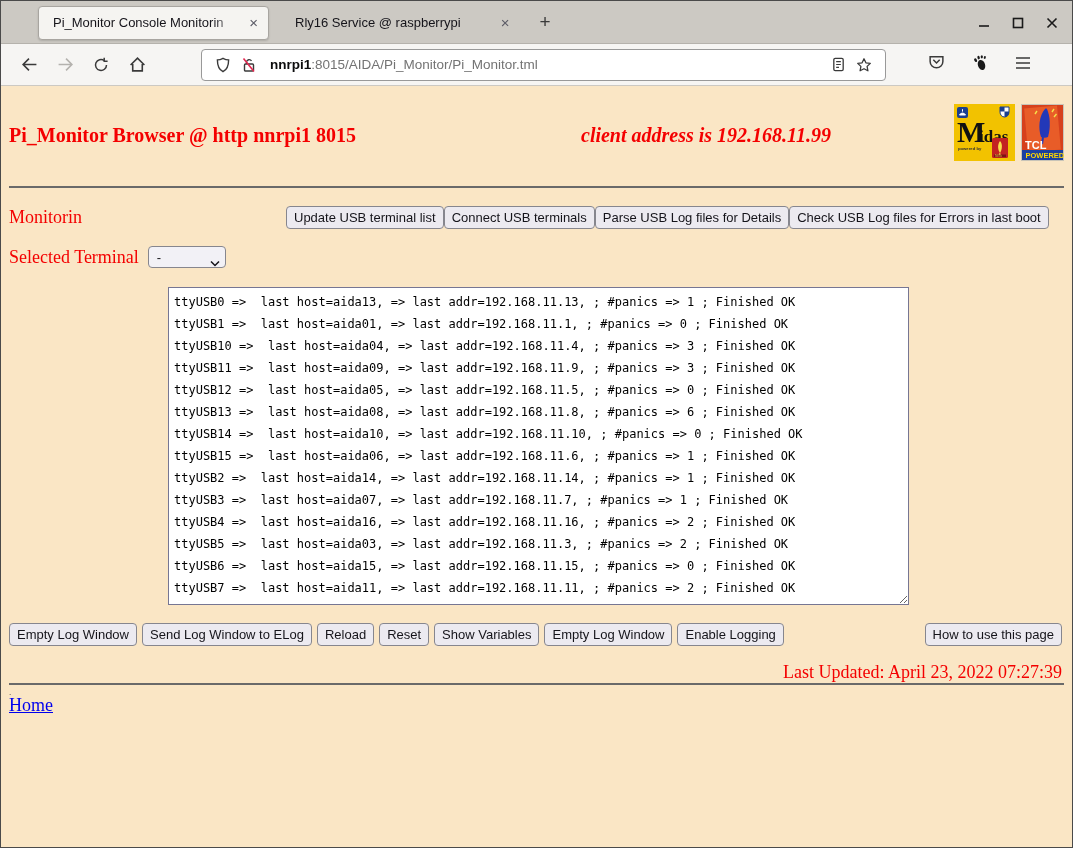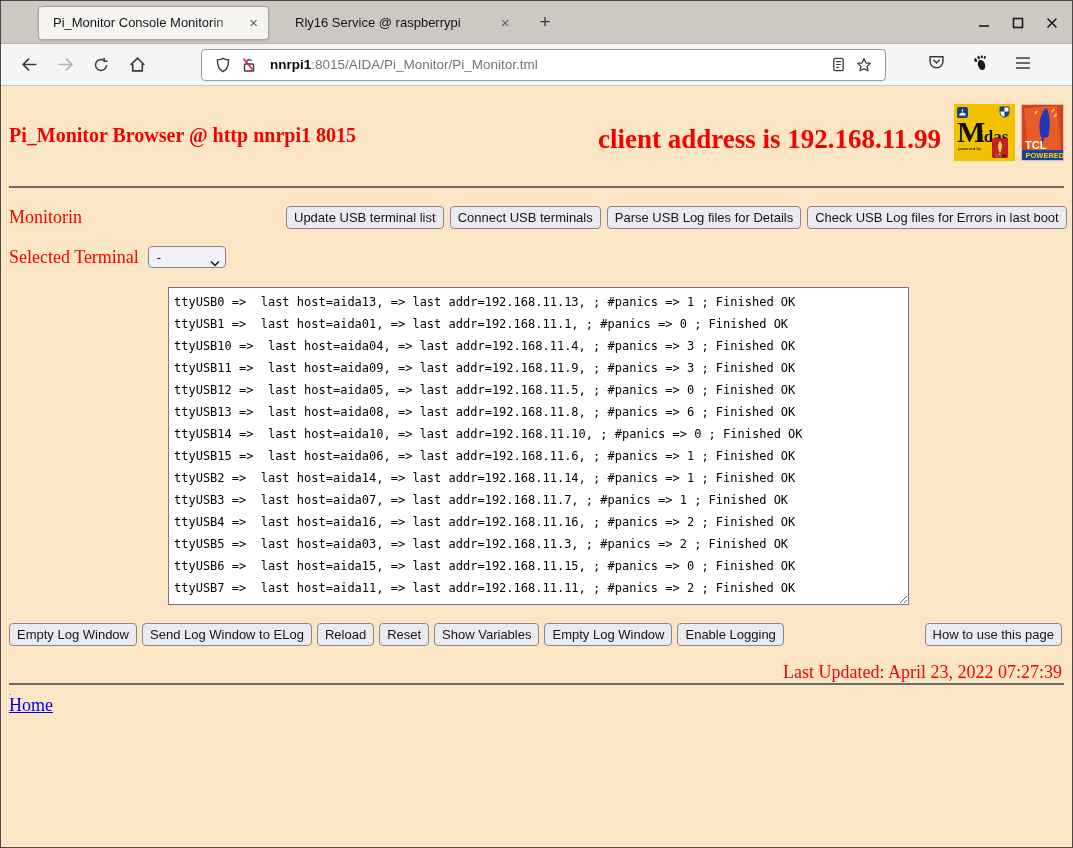--- a/index.html
+++ b/index.html
@@ -38,32 +38,32 @@
   .urlbar .url-host { color:#0c0c0d; font-weight:700; }
   .url-icon { display:flex; align-items:center; margin:0 5px; }
   .toolbar-right { display:flex; align-items:center; margin-left:42px; gap:26px; }
 
   
   .content { flex:1; background:#FAE6C5; padding:0 8px; position:relative;
              font-family:"Liberation Serif", serif; overflow:hidden; }
   .page-header { position:relative; height:100px; }
   .page-title { position:absolute; left:0; top:38px; font-size:20px;
                 font-weight:700; color:#f40000; }
-  .client-address { position:absolute; left:589px; top:38px; font-size:27px;
-                font-weight:700; color:#f40000; }
+  .client-address { position:absolute; left:572px; top:38px; font-size:20px;
+                font-weight:700; color:#f40000;font-style:italic; }
   .logos { position:absolute; right:0; top:18px; display:flex; gap:6px; }
   hr.rule { border:none; height:2px; background:#6a6a6a; margin:0; }
 
   .cmd-row { display:flex; align-items:center; margin-top:17px; height:24px; }
   .red-label { font-size:18px; color:#f40000; }
   .cmd-label { width:277px; flex-shrink:0; }
   .btn { font-family:"Liberation Sans", sans-serif; font-size:13px; color:#15141a;
          background:#eceaf0; border:1px solid #86868e; border-radius:4px;
          padding:2px 7px; height:23px; white-space:nowrap; }
-  .cmd-row .btn { margin-right:6px; }
+  .cmd-row .btn { }
   .cmd-row .btn:last-child { margin-right:0; }
 
   .sel-row { display:flex; align-items:center; margin-top:16px; height:24px; }
   .sel-wrap { position:relative; margin-left:9px; }
   select.term-select { appearance:none; -webkit-appearance:none;
          width:78px; height:22px; font-family:"Liberation Sans", sans-serif;
          font-size:13px; color:#15141a; background:#f2f1f6;
          border:1px solid #86868e; border-radius:4px; padding:0 20px 0 8px; }
   .sel-chevron { position:absolute; right:6px; top:7px; pointer-events:none; }
 

